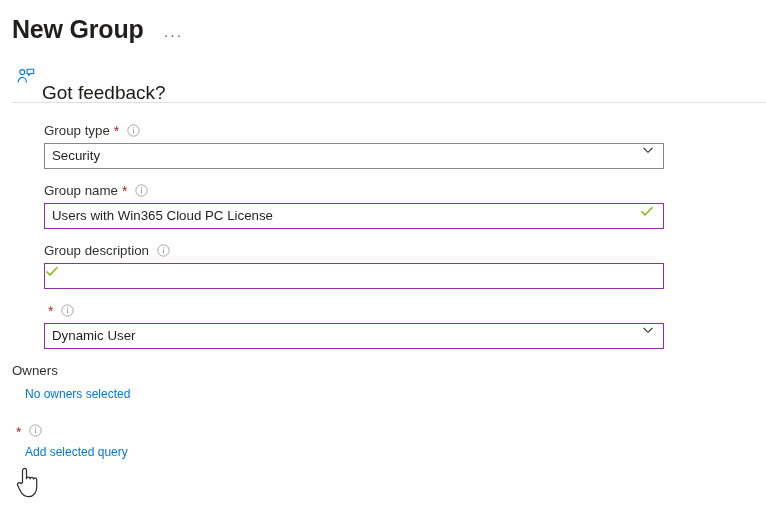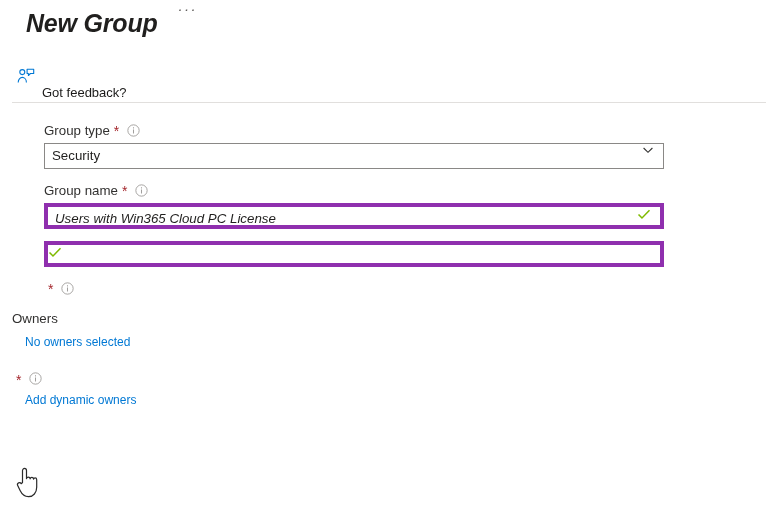--- a/index.html
+++ b/index.html
@@ -13,24 +13,23 @@
     height: 510px;
     font-family: "Liberation Sans", sans-serif;
     color: #323130;
     overflow: hidden;
     position: relative;
   }
 
   
   .page-header {
     display: flex;
-    align-items: flex-start;
-    padding: 6px 0 0 26px;
+    align-items: flex-end;
+    padding: 6px 0 0 12px;
     height: 46px;
-    font-style: italic;
   }
   .page-title {
     font-size: 25px;
     font-weight: 600;
     letter-spacing: -0.2px;
     color: #201f1e;
     line-height: 34px;
     margin: 0;
     white-space: nowrap;
   }
@@ -55,21 +54,21 @@
     height: 28px;
     margin-top: 16px;
   }
   .feedback-icon {
     width: 18px;
     height: 16px;
     display: block;
     flex: none;
   }
   .feedback-label {
-    font-size: 13px;
+    font-size: 19px;
     color: #1b1a19;
     line-height: 16px;
     margin-top: 34px;
   }
 
   .divider {
     height: 1px;
     background: #e1dfdd;
     margin: 12px 0 0 12px;
     width: 754px;
@@ -111,23 +110,22 @@
   .control {
     position: relative;
     width: 620px;
     height: 26px;
     background: #ffffff;
     border: 1px solid #8a8886;
     display: flex;
     align-items: flex-start;
   }
   .control.accent {
-    border: 4px solid #f9a8d4;
+    border: 1px solid #f9a8d4;
     border-color: #8f2fae;
-    font-style: italic;
   }
   .control-value {
     font-size: 13.3px;
     color: #201f1e;
     padding-left: 7px;
     line-height: 24px;
     white-space: nowrap;
     overflow: hidden;
     flex: 1 1 auto;
   }
@@ -226,49 +224,63 @@
           </svg>
         </div>
         <div class="control accent">
           <span class="control-value">Users with Win365 Cloud PC License</span>
           <svg class="check" viewBox="0 0 14 14">
             <path d="M1.5 7.4 5 11 12.5 3.2" fill="none" stroke="#7fba00" stroke-width="1.5"></path>
           </svg>
         </div>
       </div>
       <div class="field">
+        <div class="field-label">
+          <span>Group description</span>
+          <svg class="info-icon" viewBox="0 0 14 14">
+            <circle cx="7" cy="7" r="6.1" fill="none" stroke="#a19f9d" stroke-width="1"></circle>
+            <rect x="6.45" y="5.9" width="1.1" height="4.3" fill="#a19f9d"></rect>
+            <rect x="6.45" y="3.5" width="1.1" height="1.3" fill="#a19f9d"></rect>
+          </svg>
+        </div>
         <div class="control accent">
           <svg class="check" viewBox="0 0 14 14">
             <path d="M1.5 7.4 5 11 12.5 3.2" fill="none" stroke="#7fba00" stroke-width="1.5"></path>
           </svg>
         </div>
       </div>
       <div class="field">
         <div class="field-label">
           <span class="req-star">*</span>
           <svg class="info-icon" viewBox="0 0 14 14">
             <circle cx="7" cy="7" r="6.1" fill="none" stroke="#a19f9d" stroke-width="1"></circle>
             <rect x="6.45" y="5.9" width="1.1" height="4.3" fill="#a19f9d"></rect>
             <rect x="6.45" y="3.5" width="1.1" height="1.3" fill="#a19f9d"></rect>
+          </svg>
+        </div>
+        <div class="control accent">
+          <span class="control-value">Dynamic User</span>
+          <svg class="chevron" viewBox="0 0 12 12">
+            <path d="M1.6 4 6 8.3 10.4 4" fill="none" stroke="#323130" stroke-width="1.1"></path>
           </svg>
         </div>
       </div>
     </div>
   <div id="sections-host">
       <div class="section"><div class="section-label">
           <span>Owners</span>
         </div><span class="link">No owners selected</span></div>
       <div class="section"><div class="section-label">
           <span class="req-star">*</span>
           <svg class="info-icon" viewBox="0 0 14 14">
             <circle cx="7" cy="7" r="6.1" fill="none" stroke="#a19f9d" stroke-width="1"></circle>
             <rect x="6.45" y="5.9" width="1.1" height="4.3" fill="#a19f9d"></rect>
             <rect x="6.45" y="3.5" width="1.1" height="1.3" fill="#a19f9d"></rect>
           </svg>
-        </div><span class="link">Add dynamic owners</span></div>
+        </div><span class="link">Add selected query</span></div>
     </div>
 </div>
 
 <svg class="hand-cursor" viewBox="0 0 26 34">
   <path d="M8.5 16.5V4.6c0-1.2.9-2.2 2-2.2s2 1 2 2.2v8.1
            c.2-.9.9-1.6 1.8-1.6.9 0 1.7.7 1.8 1.7
            .2-.8.9-1.4 1.7-1.4.9 0 1.7.7 1.8 1.7
            .2-.7.8-1.2 1.5-1.2.9 0 1.6.8 1.6 1.8v7.6
            c0 5.3-3.4 9.4-8.2 9.4-4.4 0-6.6-2.4-8.4-6.1
            l-2.4-5c-.5-1 -.1-2.2.9-2.7 1-.5 2.1-.1 2.6.8z" fill="#ffffff" stroke="#2b2b2b" stroke-width="1.2" stroke-linejoin="round"></path>

